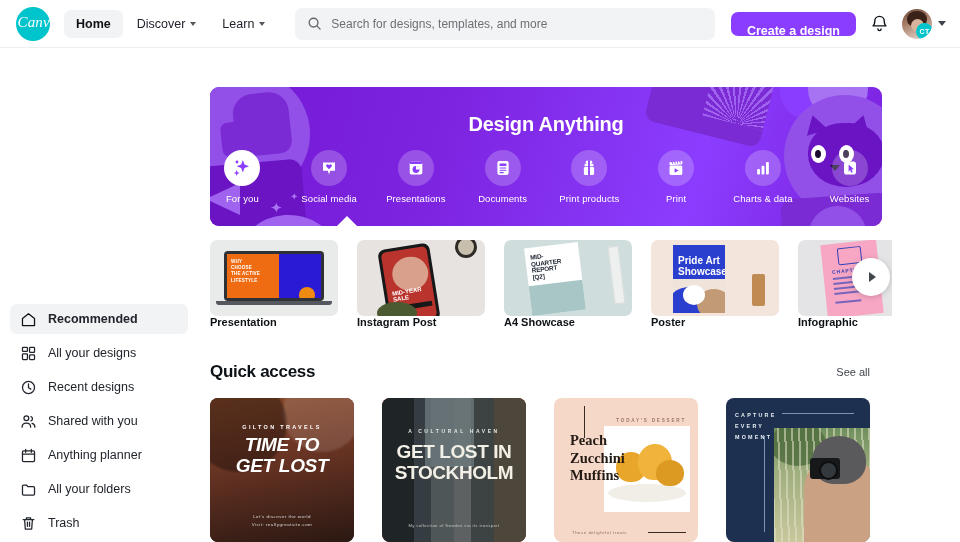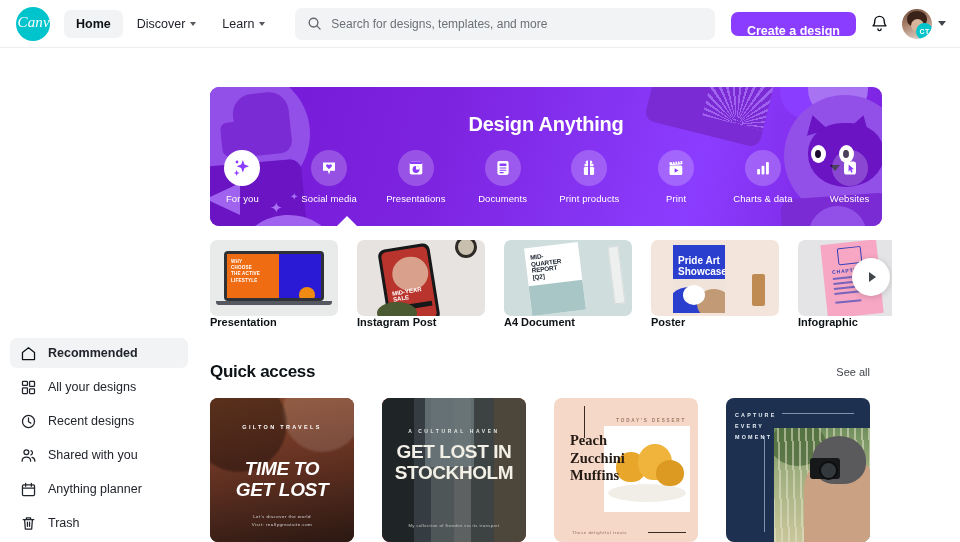--- a/index.html
+++ b/index.html
@@ -318,21 +318,21 @@
   }
 
   .q1{background:linear-gradient(180deg,#6a3b2a 0%,#8d4a2c 45%,#3a2018 100%);}
   .q1 .rock{position:absolute;inset:0;
     background:
       radial-gradient(circle at 20% 18%, rgba(0,0,0,.35) 0 28%, transparent 30%),
       radial-gradient(circle at 78% 10%, rgba(255,255,255,.12) 0 22%, transparent 24%),
       linear-gradient(170deg,#8a4a2b 0%,#6b3524 40%,#2a1812 100%);}
   .q1 .sm{position:absolute;top:26px;left:0;right:0;text-align:center;color:#fff;
     font-size:5.5px;letter-spacing:2.3px;font-weight:700;}
-  .q1 .big{position:absolute;top:60px;left:0;right:0;text-align:center;color:#fff;
+  .q1 .big{position:absolute;top:36px;left:0;right:0;text-align:center;color:#fff;
     font-size:19px;font-weight:700;font-style:italic;line-height:1.12;letter-spacing:-.3px;}
   .q1 .ft{position:absolute;bottom:14px;left:0;right:0;text-align:center;color:#ddd;
     font-size:4.4px;line-height:1.7;letter-spacing:.5px;}
 
   .q2{background:#b91c1c;}
   .q2 .alley{position:absolute;inset:0;
     background:
       linear-gradient(90deg,#1f2a2e 0 22%, #4d5d63 22% 34%, #7d8c8d 34% 50%, #9aa3a0 50% 62%, #5a6663 62% 78%, #7a6f56 78% 100%),
       #2c3a3e;
     opacity:.92;}
@@ -460,20 +460,26 @@
     </div>
 
     <div class="side-item">
       <svg class="side-icon" viewBox="0 0 24 24" fill="none" stroke="#21252b" stroke-width="1.8">
         <rect x="3.5" y="5.5" width="17" height="15" rx="1.6"></rect>
           <path d="M3.5 10h17M8 3.5v4M16 3.5v4" stroke-linecap="round"></path>
       </svg>
       <span>Anything planner</span>
     </div>
 
+    <div class="side-item">
+      <svg class="side-icon" viewBox="0 0 24 24" fill="none" stroke="#21252b" stroke-width="1.8">
+        <path d="M3.5 7.2a1.5 1.5 0 0 1 1.5-1.5h4l2 2.3h8a1.5 1.5 0 0 1 1.5 1.5v8.8a1.5 1.5 0 0 1-1.5 1.5H5a1.5 1.5 0 0 1-1.5-1.5z" stroke-linejoin="round"></path>
+      </svg>
+      <span>All your folders</span>
+    </div>
 
     <div class="side-item">
       <svg class="side-icon" viewBox="0 0 24 24" fill="none" stroke="#21252b" stroke-width="1.8">
         <path d="M4.5 6.5h15M9 6.5V4.2h6v2.3M6.5 6.5l1 13.3h9l1-13.3" stroke-linejoin="round" stroke-linecap="round"></path>
         <path d="M10.5 10v6M13.5 10v6" stroke-linecap="round"></path>
       </svg>
       <span>Trash</span>
     </div>
   </div>
 
@@ -630,21 +636,21 @@
         <div class="tpl-lbl">Instagram Post</div>
       </div>
 
       <div class="tpl">
         <div class="tpl-thumb t-a4">
           <div class="ruler"></div>
           <div class="page">
               <div class="ptx">MID-<br>QUARTER<br>REPORT<br>[Q2]</div>
             </div>
         </div>
-        <div class="tpl-lbl">A4 Document</div>
+        <div class="tpl-lbl">A4 Showcase</div>
       </div>
 
       <div class="tpl">
         <div class="tpl-thumb t-post">
           <div class="pen"></div>
           <div class="pst">
             <div class="ptt">Pride Art<br>Showcase</div>
             <div class="blob"></div>
               <div class="blob2"></div>
               <div class="dot"></div>

